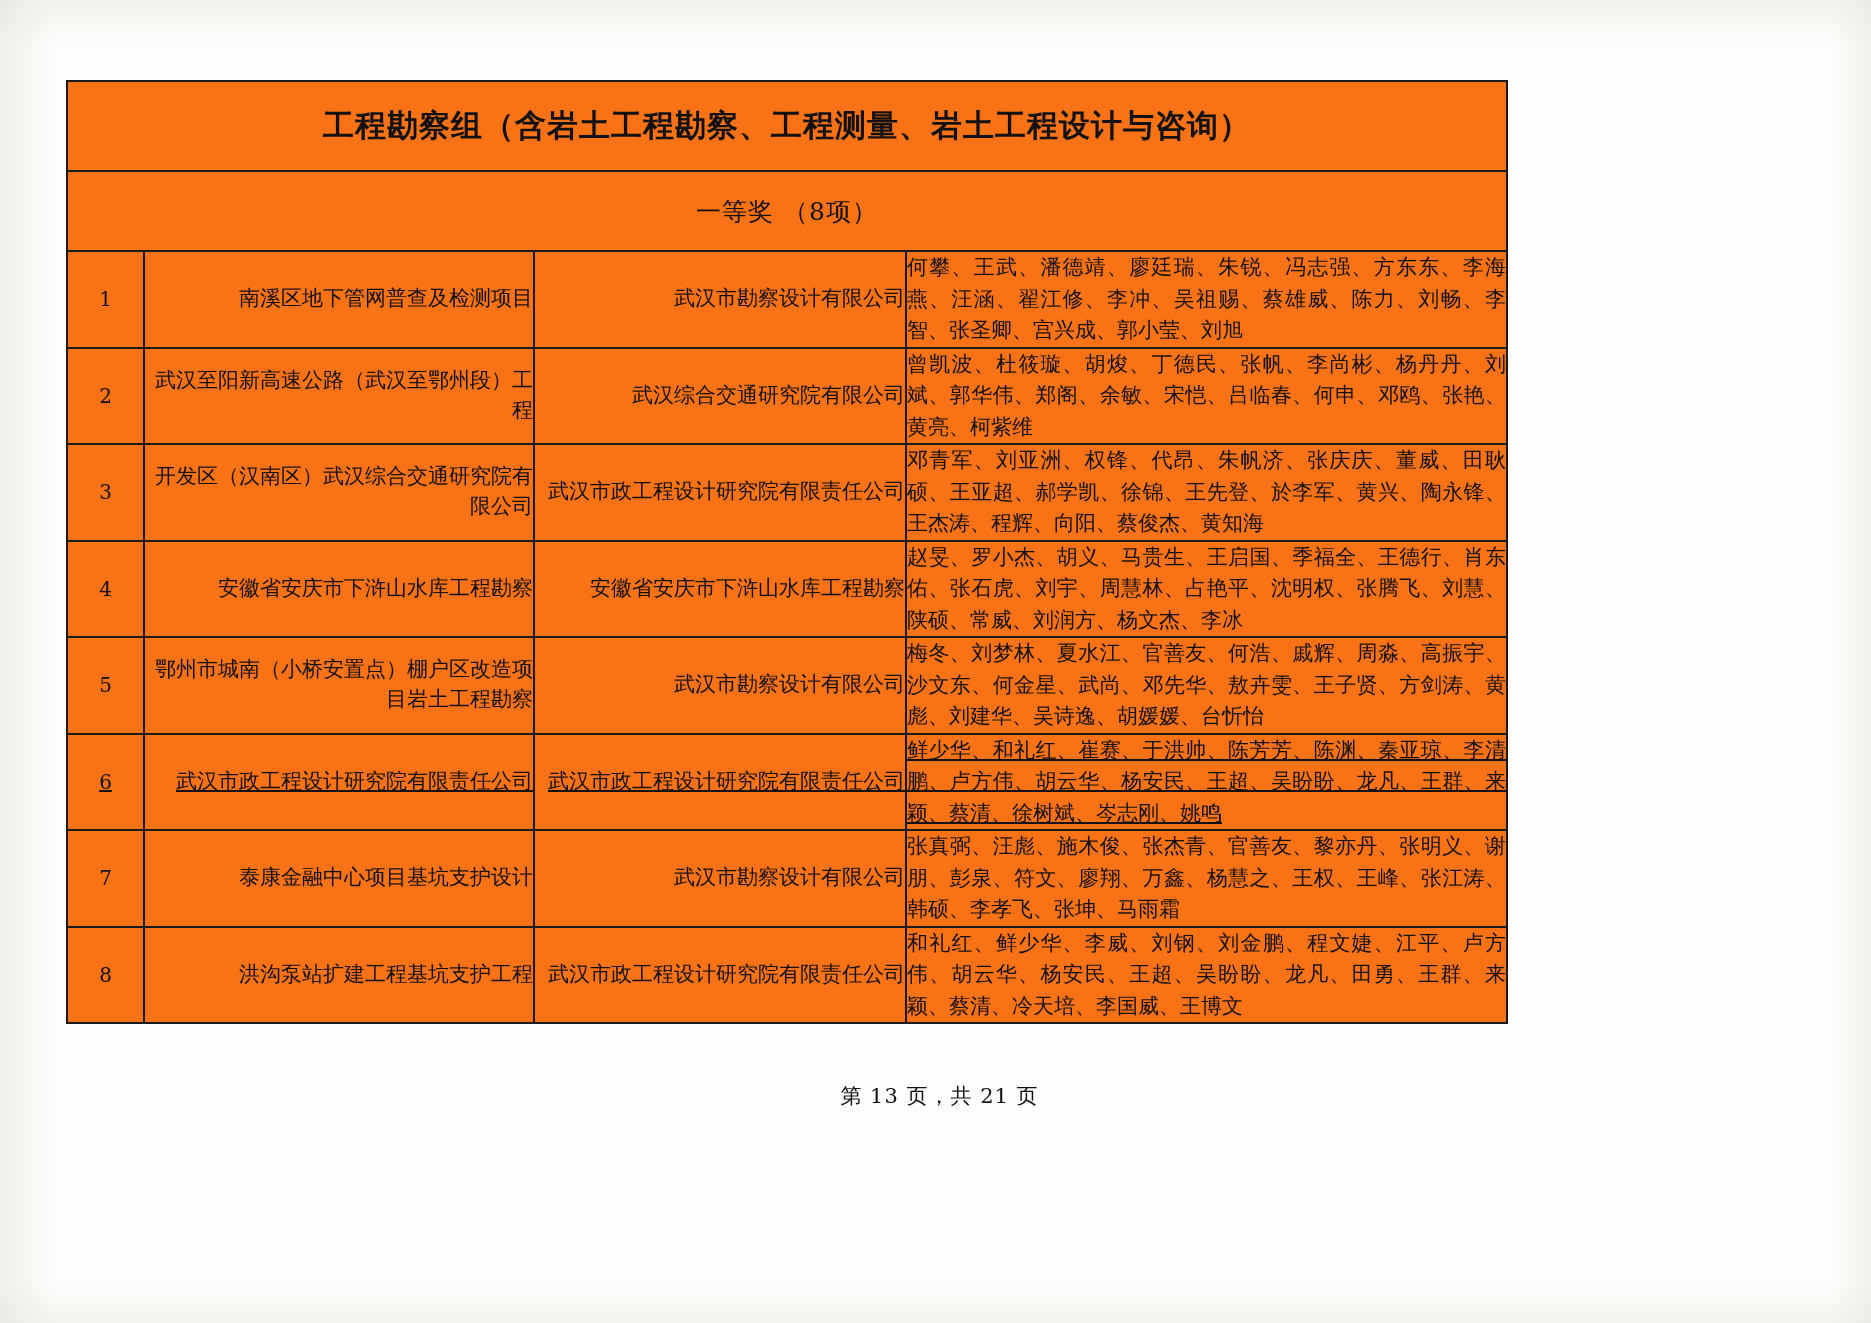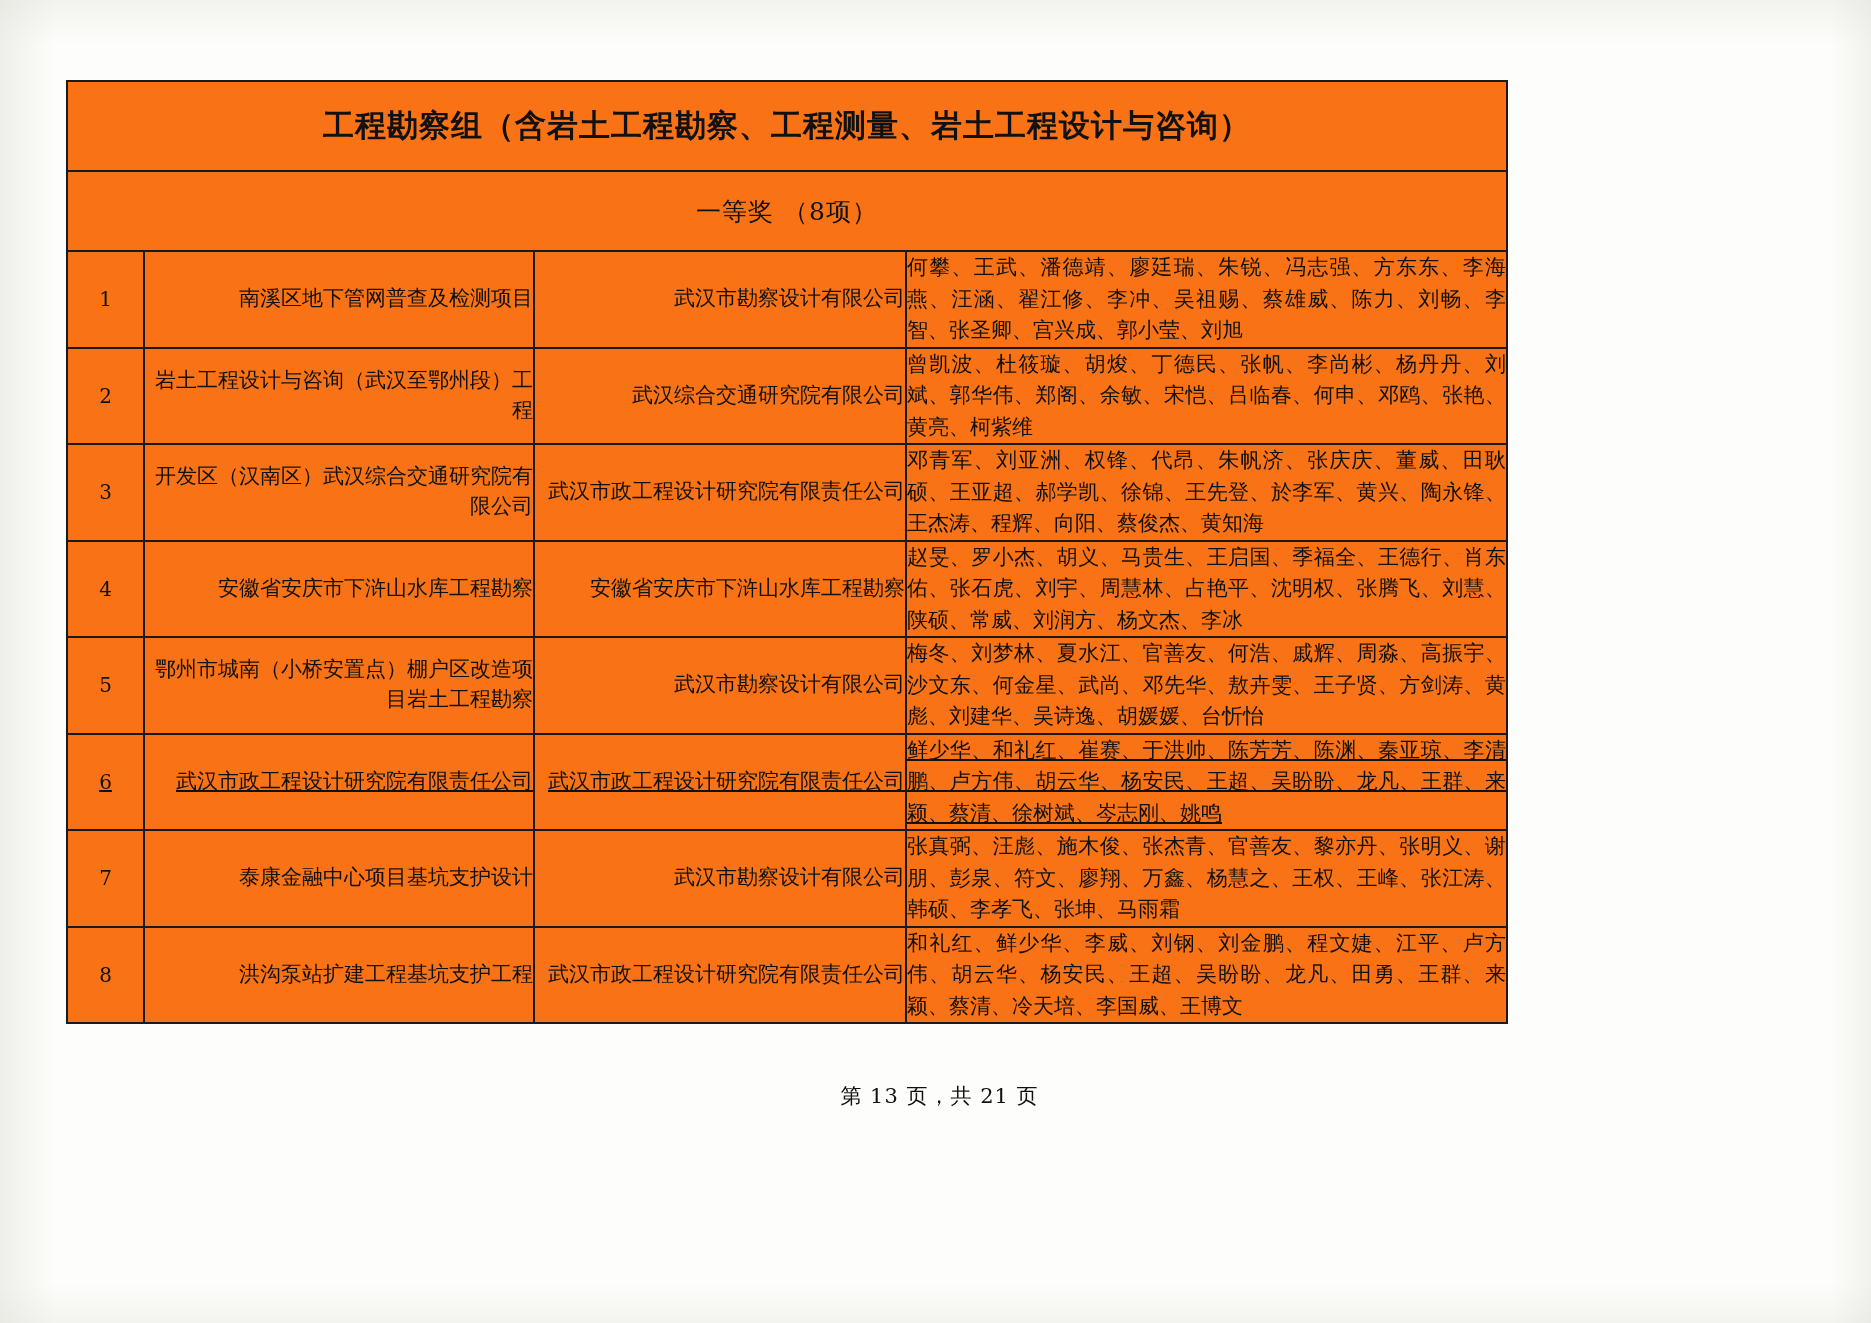--- a/index.html
+++ b/index.html
@@ -154,21 +154,21 @@
       </tr>
 
       <tr class="row-1">
         <td class="c-idx">1</td>
         <td class="c-proj">南溪区地下管网普查及检测项目</td>
         <td class="c-unit">武汉市勘察设计有限公司</td>
         <td class="c-people">何攀、王武、潘德靖、廖廷瑞、朱锐、冯志强、方东东、李海燕、汪涵、翟江修、李冲、吴祖赐、蔡雄威、陈力、刘畅、李智、张圣卿、宫兴成、郭小莹、刘旭</td>
       </tr>
       <tr class="row-2">
         <td class="c-idx">2</td>
-        <td class="c-proj">岩土工程设计与咨询（武汉至鄂州段）工程</td>
+        <td class="c-proj">武汉至阳新高速公路（武汉至鄂州段）工程</td>
         <td class="c-unit">武汉综合交通研究院有限公司</td>
         <td class="c-people">曾凯波、杜筱璇、胡焌、丁德民、张帆、李尚彬、杨丹丹、刘斌、郭华伟、郑阁、余敏、宋恺、吕临春、何申、邓鸥、张艳、黄亮、柯紫维</td>
       </tr>
       <tr class="row-3">
         <td class="c-idx">3</td>
         <td class="c-proj">开发区（汉南区）武汉综合交通研究院有限公司</td>
         <td class="c-unit">武汉市政工程设计研究院有限责任公司</td>
         <td class="c-people">邓青军、刘亚洲、权锋、代昂、朱帆济、张庆庆、董威、田耿硕、王亚超、郝学凯、徐锦、王先登、於李军、黄兴、陶永锋、王杰涛、程辉、向阳、蔡俊杰、黄知海</td>
       </tr>
       <tr class="row-4">

